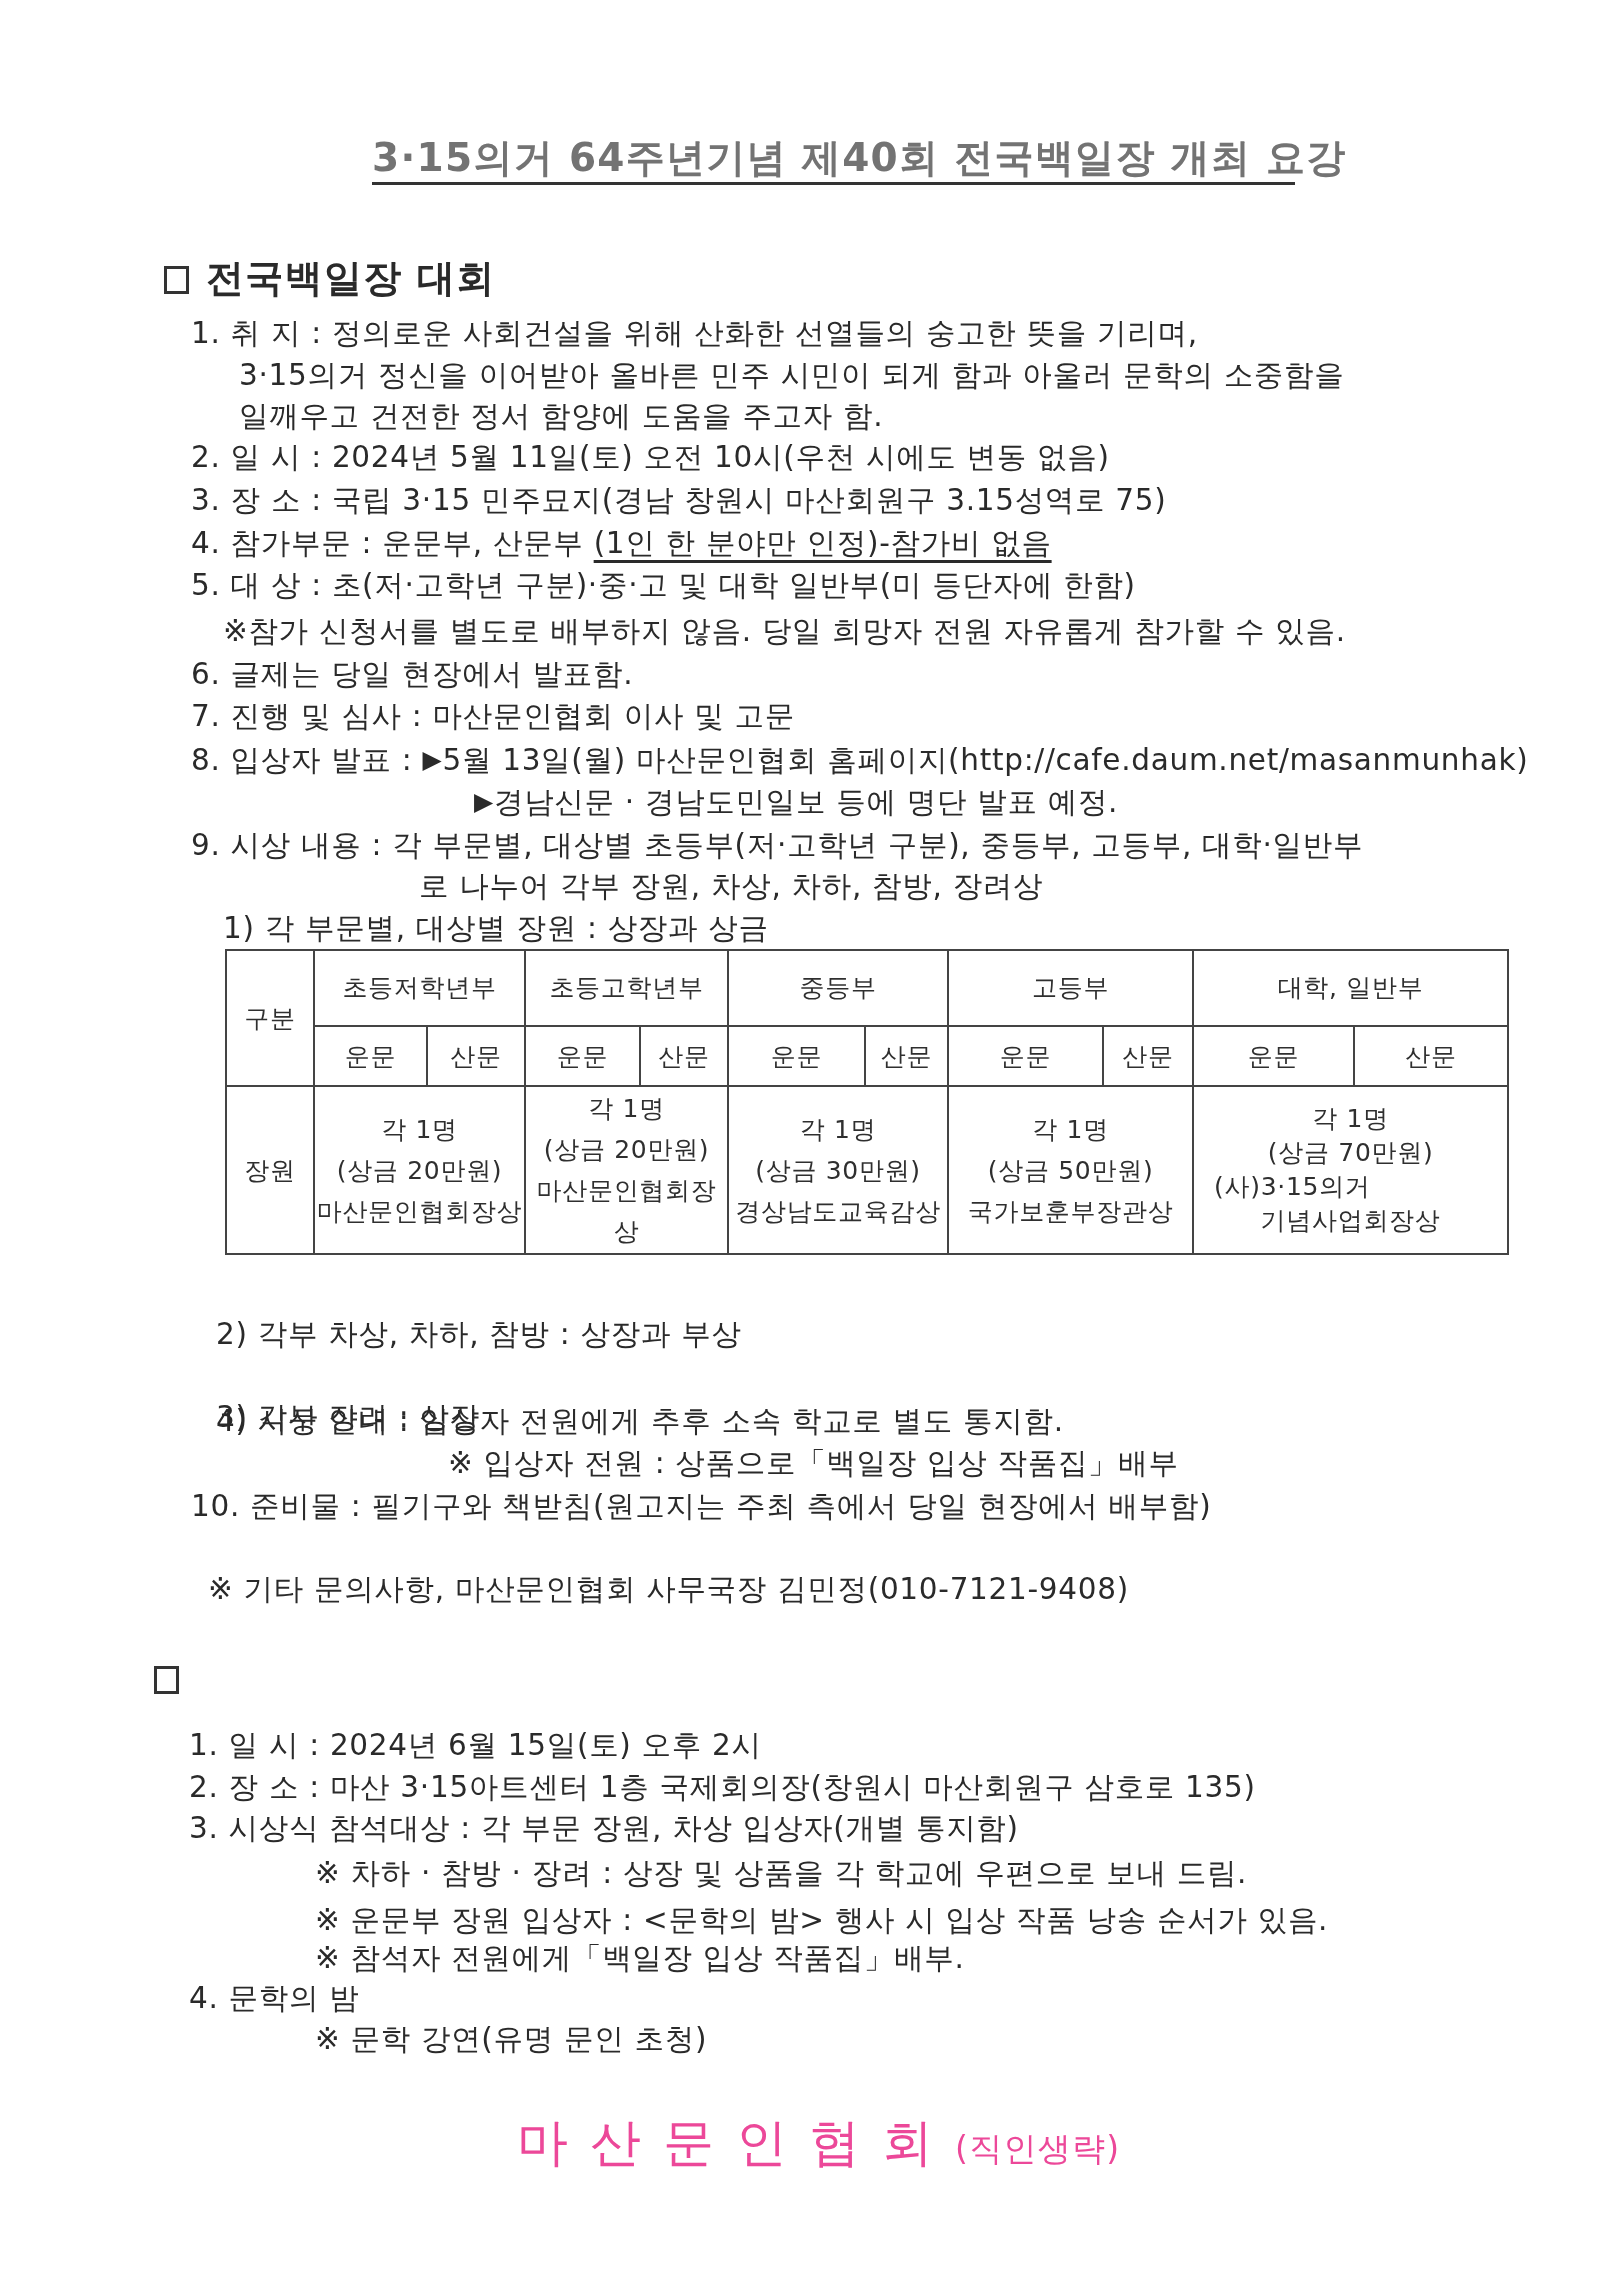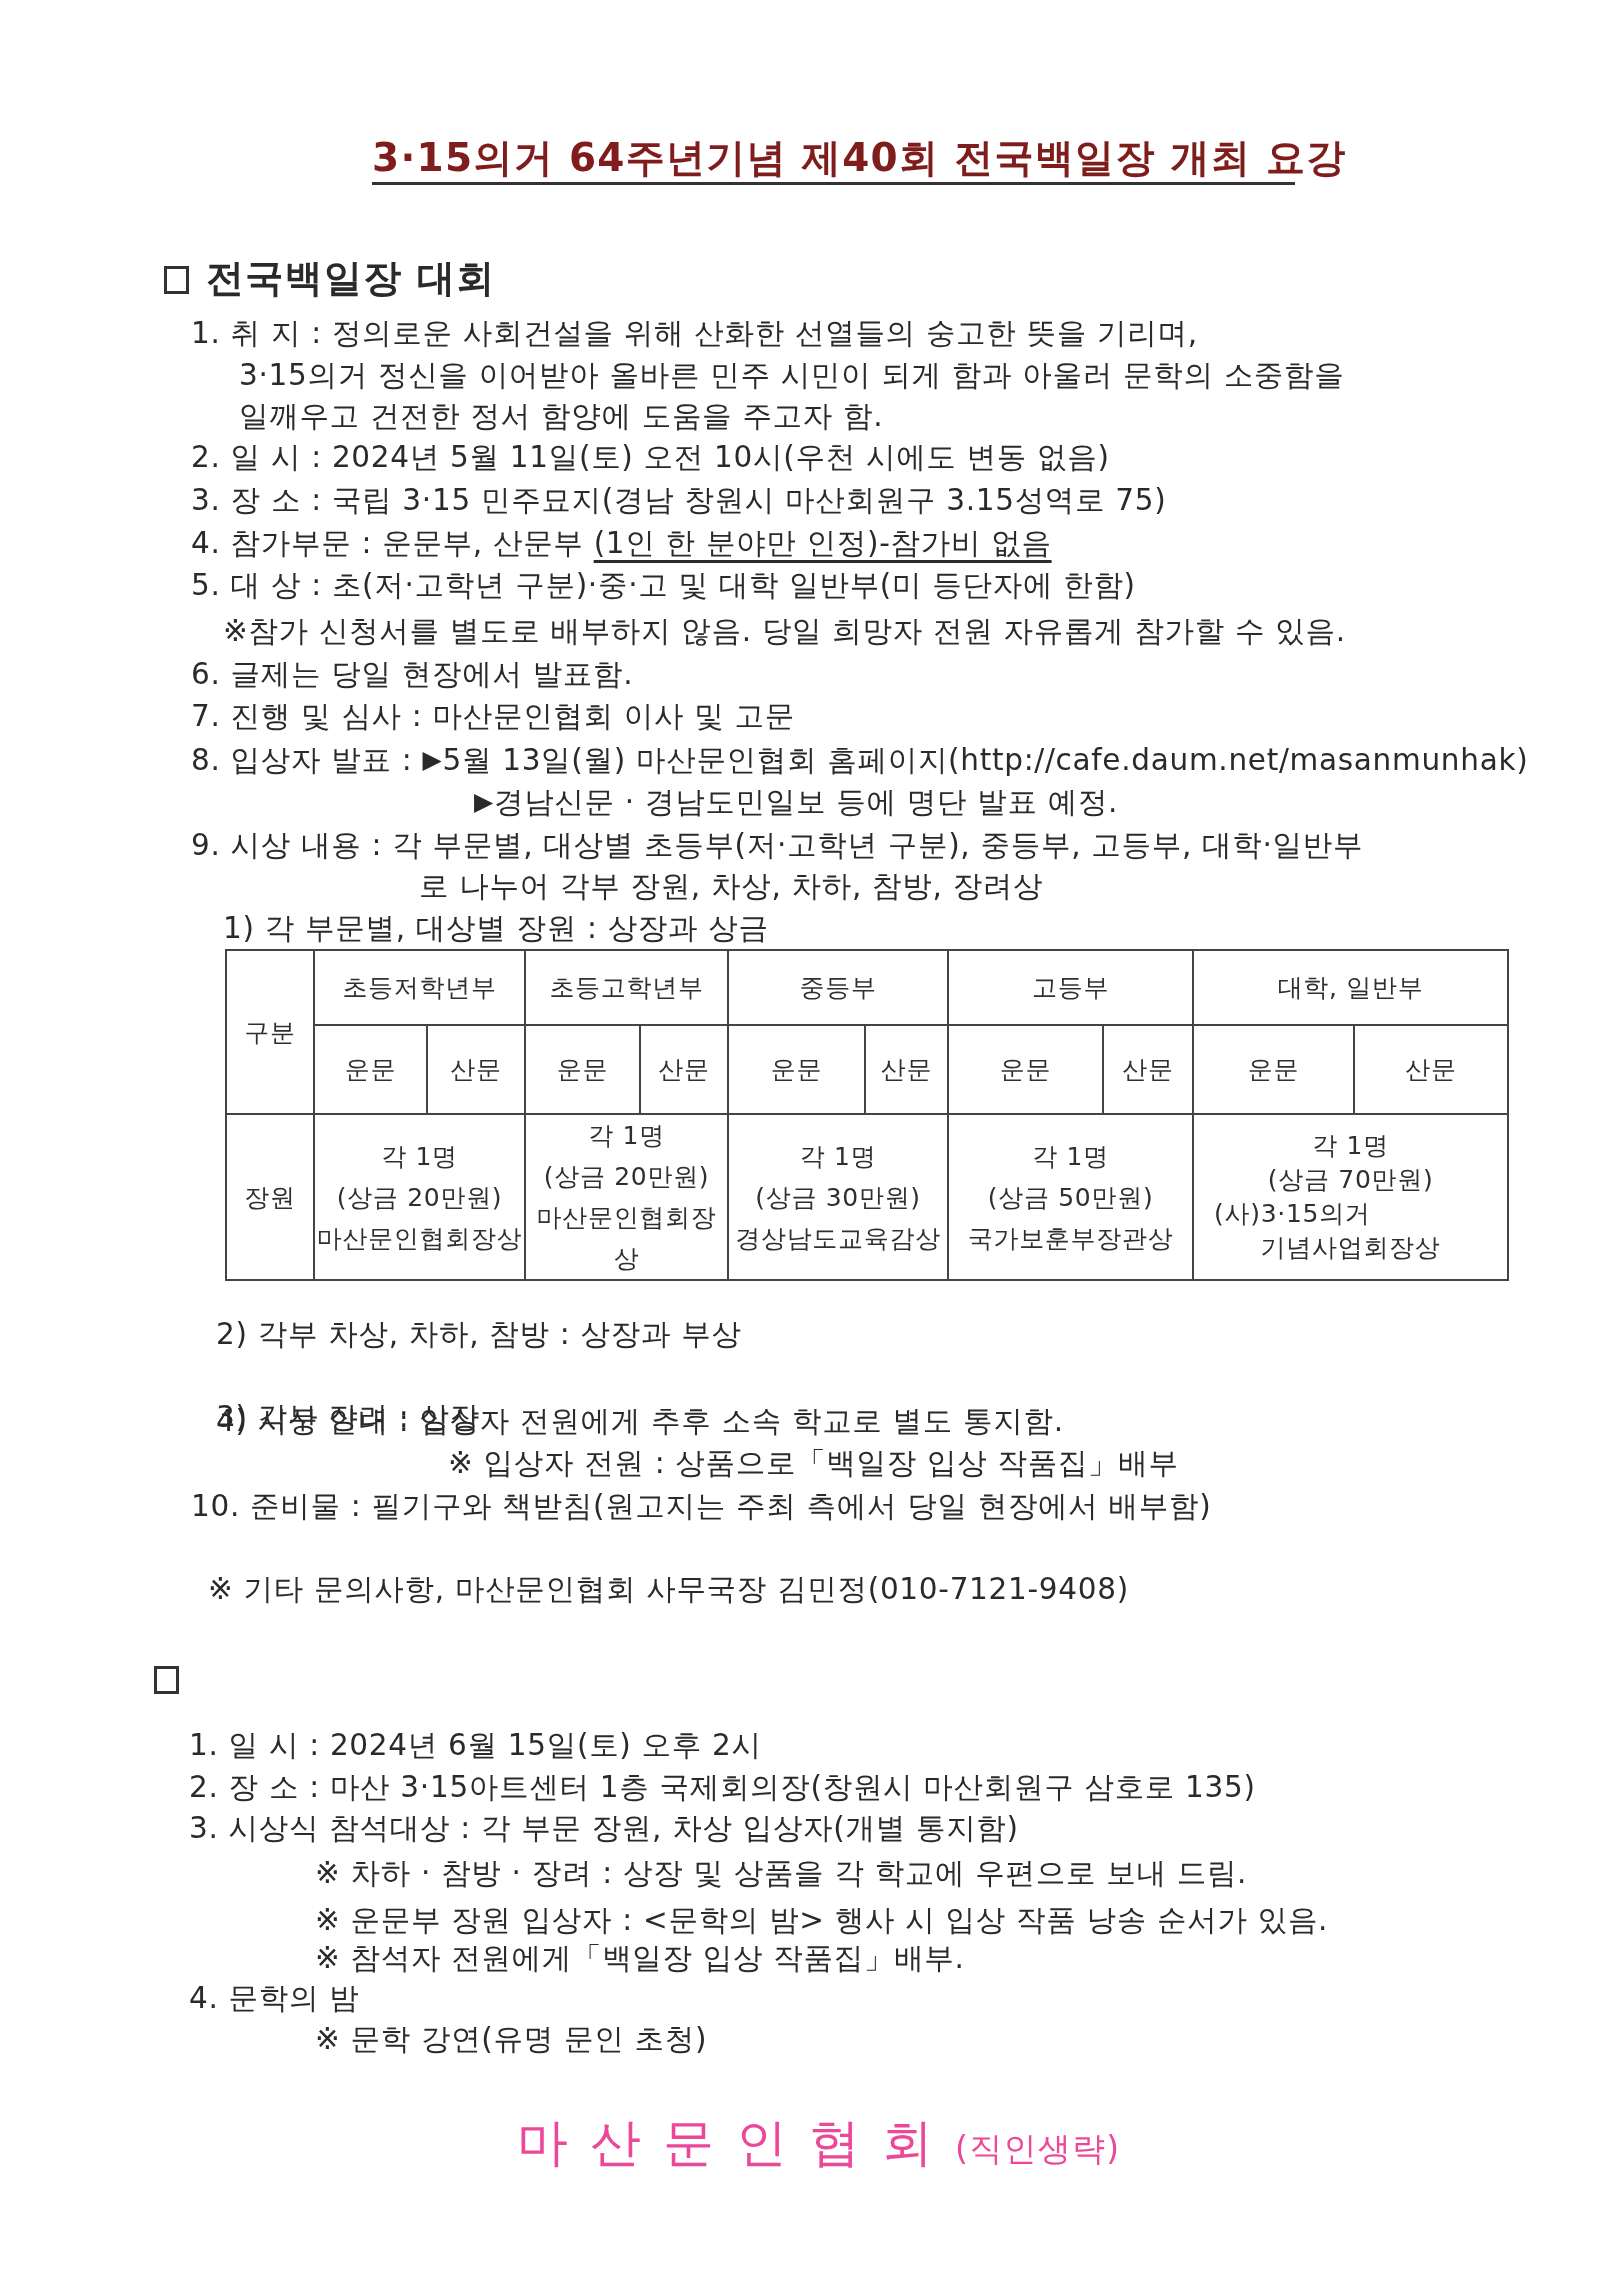--- a/index.html
+++ b/index.html
@@ -5,21 +5,21 @@
   html, body { margin: 0; padding: 0; background: #ffffff; }
   body {
     width: 1623px; height: 2295px; position: relative; overflow: hidden;
     font-family: "DejaVu Sans", "Liberation Sans", sans-serif;
     color: #2a2a2a;
   }
   .ln { position: absolute; white-space: nowrap; font-size: 29.5px; line-height: 37px; letter-spacing: 0.7px; }
   .title {
     position: absolute; left: 372px; top: 134px; width: 923px;
     font-size: 39px; font-weight: bold; line-height: 47px; letter-spacing: 1.3px;
-    text-align: center; white-space: nowrap; color: #7f1d1d;
+    text-align: center; white-space: nowrap; color: #737373;
     border-bottom: 3.9px solid #333; padding-bottom: 1.3px;
   }
   .sec { position: absolute; white-space: nowrap; font-size: 38px; font-weight: bold; line-height: 46px; letter-spacing: 1.3px; }
   .box {
     display: inline-block; width: 25px; height: 27.5px; border: 3.3px solid #333;
     vertical-align: -2.6px; margin-right: 17px; box-sizing: border-box;
   }
   .ul { text-decoration: underline; text-decoration-thickness: 2.6px; text-underline-offset: 6.5px; }
   .tri { font-size: 25px; vertical-align: 2px; }
   table.award {
@@ -90,21 +90,21 @@
   </colgroup>
   <tbody>
       <tr style="height:75px;">
     <td rowspan="2">구분</td>
     <td colspan="2">초등저학년부</td>
     <td colspan="2">초등고학년부</td>
     <td colspan="2">중등부</td>
     <td colspan="2">고등부</td>
     <td colspan="2">대학, 일반부</td>
   </tr>
-  <tr style="height:89px;">
+  <tr style="height:60px;">
     <td>운문</td>
     <td>산문</td>
     <td>운문</td>
     <td>산문</td>
     <td>운문</td>
     <td>산문</td>
     <td>운문</td>
     <td>산문</td>
     <td>운문</td>
     <td>산문</td>

